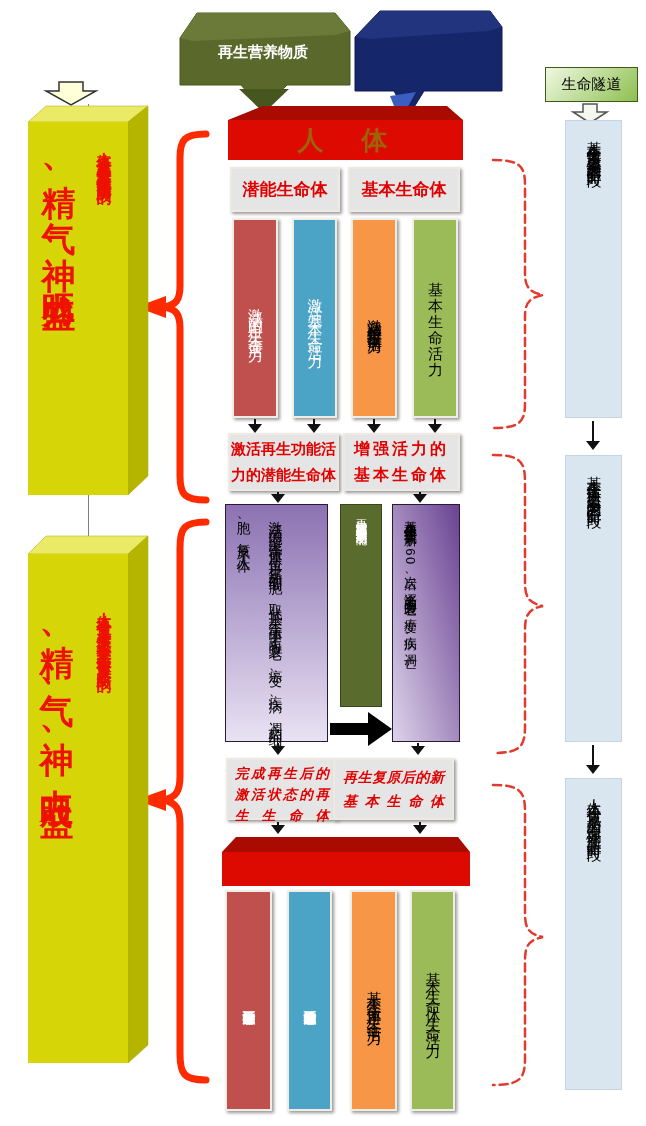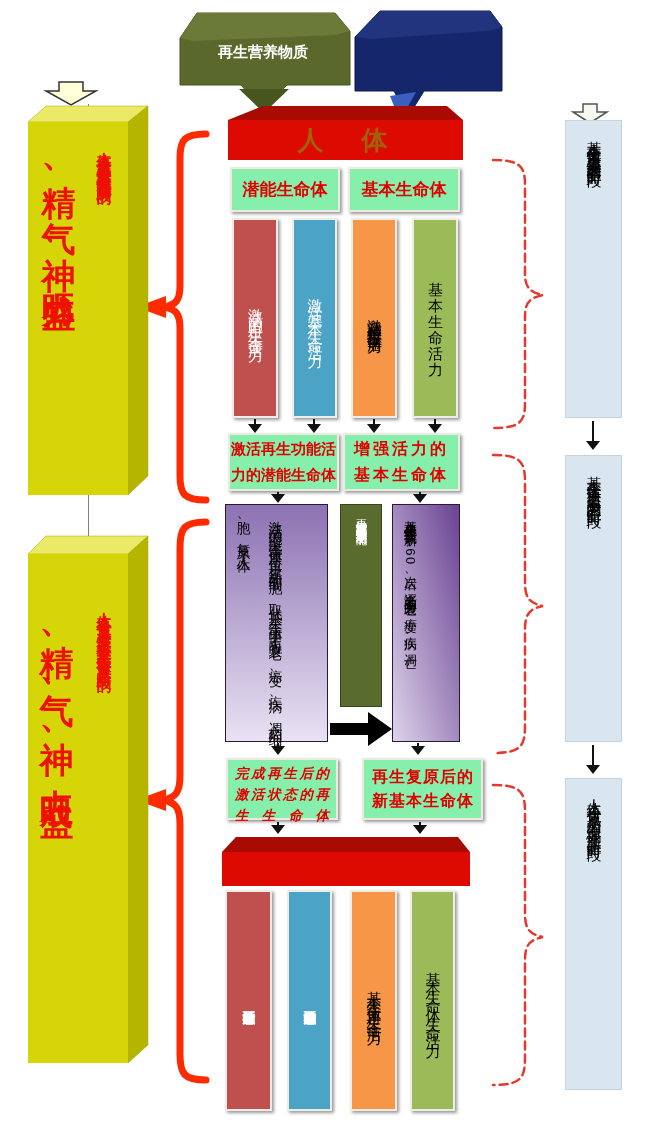--- a/index.html
+++ b/index.html
@@ -13,21 +13,21 @@
   .bar{
     position:absolute;display:flex;align-items:center;justify-content:center;
     border:2px solid #f0ede6;box-shadow:2px 2px 3px #9a9a9a;box-sizing:border-box;
   }
   .bar-red{background:#c0504d;color:#fff;}
   .bar-blue{background:#4ba3c5;color:#fff;}
   .bar-orange{background:#f79646;color:#000;}
   .bar-green{background:#9bbb59;color:#000;}
   
   .gbox{
-    position:absolute;background:#86efac;border:2px solid #eeeae2;
+    position:absolute;background:#e5e5e5;border:2px solid #eeeae2;
     box-shadow:2px 2px 3px #9a9a9a;box-sizing:border-box;
     color:#e00000;font-weight:bold;display:flex;align-items:center;justify-content:center;
     text-align:center;
   }
   .gbox-just{display:block;text-align:justify;text-align-last:justify;}
   
   .purple-l{
     position:absolute;background:linear-gradient(180deg,#8c72b2 0%,#e9e2f3 100%);
     border:1px solid #2a1a3a;box-sizing:border-box;color:#000;
   }
@@ -81,20 +81,23 @@
     <polygon points="64,84 114,84 89,108" fill="#47551f"></polygon>
   </svg>
   <div class="callout-text" style="left:188px;top:38px;width:150px;height:28px;text-align:right;">再生营养物质</div>
 
   <svg style="left:350px;top:5px;" width="160" height="122">
     <polygon points="5,32 30,6 140,6 152,22 152,86 74,86 58,112 44,86 5,86" fill="#15266b" stroke="#0e1a4d" stroke-width="1"></polygon>
     <polygon points="5,32 30,6 140,6 152,22 138,26 20,34" fill="#22347e"></polygon>
     <polygon points="40,91 66,87 50,116" fill="#3a5fc0"></polygon>
   </svg>
 
+  <div class="tunnelbox" style="left:545px;top:67px;width:93px;height:35px;">
+    <span>生命隧道</span>
+  </div>
   <svg style="left:570px;top:103px;" width="40" height="22">
     <polygon points="13,1 27,1 27,9 37,9 20,20 3,9 13,9" fill="#f4f8ee" stroke="#555" stroke-width="1.5"></polygon>
   </svg>
 
   <svg style="left:226px;top:100px;" width="240" height="62">
     <polygon points="37,6 221,6 237,20 2,20" fill="#a90b00"></polygon>
     <rect x="2" y="20" width="235" height="40" fill="#dc0a00"></rect>
   </svg>
   <div class="slab-text" style="left:228px;top:122px;width:235px;height:36px;font-size:26px;letter-spacing:6px;">人　体</div>
 
@@ -171,21 +174,21 @@
       <div class="h"></div>
     </div>
   <div class="darr" style="left:411px;top:743px;">
       <div class="s" style="height:3px;"></div>
       <div class="h"></div>
     </div>
 
   <div class="gbox gbox-just" style="left:226px;top:758px;width:112px;height:62px;font-size:13.5px;line-height:21px;padding:3px 7px;font-style:italic;">
       <span style="display:block;text-align:justify;text-align-last:justify;">完成再生后的激活状态的再生生命体</span>
     </div>
-  <div class="gbox gbox-just" style="left:362px;top:758px;width:121px;height:62px;font-size:16px;line-height:24px;padding:5px 8px;">
+  <div class="gbox gbox-just" style="left:333px;top:758px;width:121px;height:62px;font-size:14px;line-height:24px;padding:5px 8px;font-style:italic;">
       <span style="display:block;text-align:justify;text-align-last:justify;">再生复原后的新基本生命体</span>
     </div>
 
   <div class="darr" style="left:271px;top:822px;">
       <div class="s" style="height:3px;"></div>
       <div class="h"></div>
     </div>
   <div class="darr" style="left:413px;top:822px;">
       <div class="s" style="height:3px;"></div>
       <div class="h"></div>

